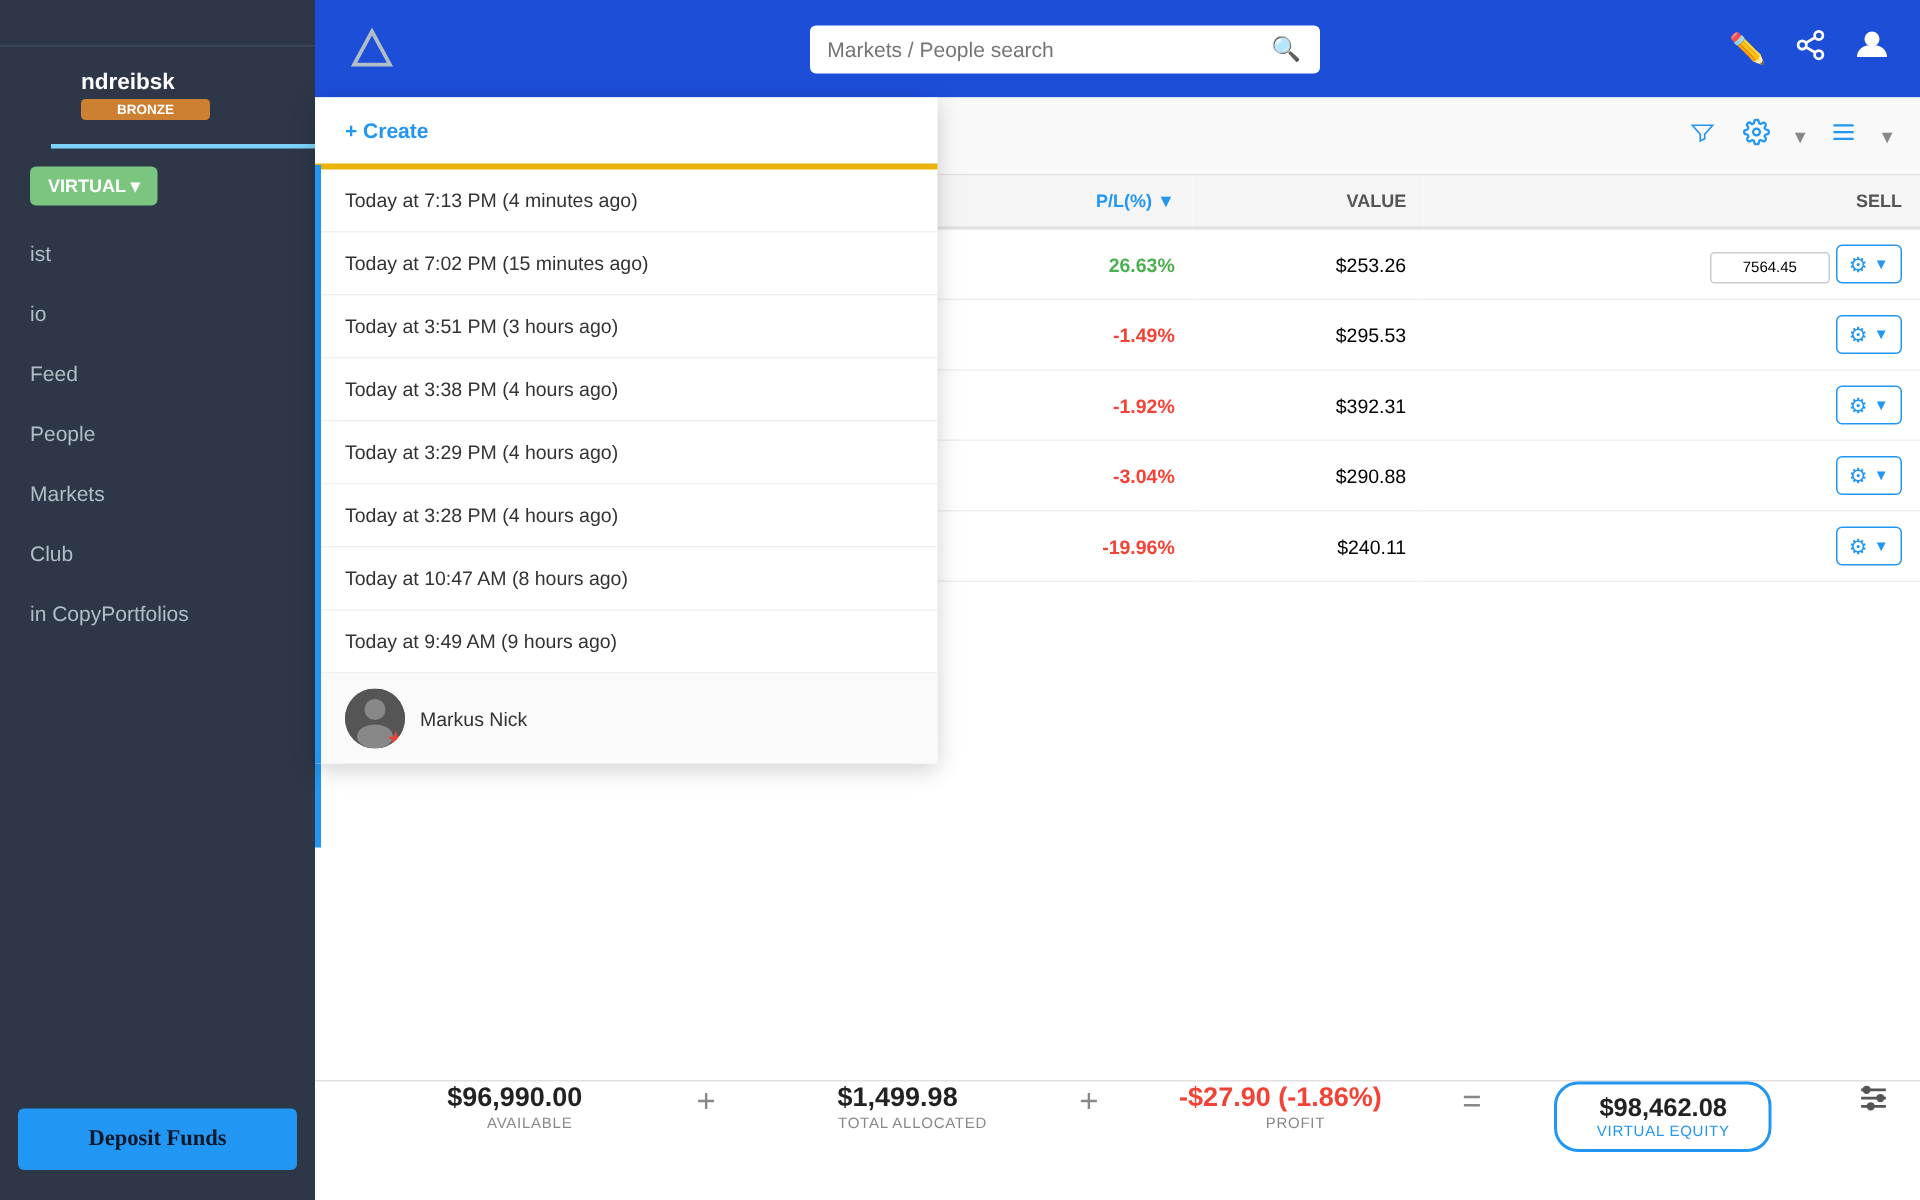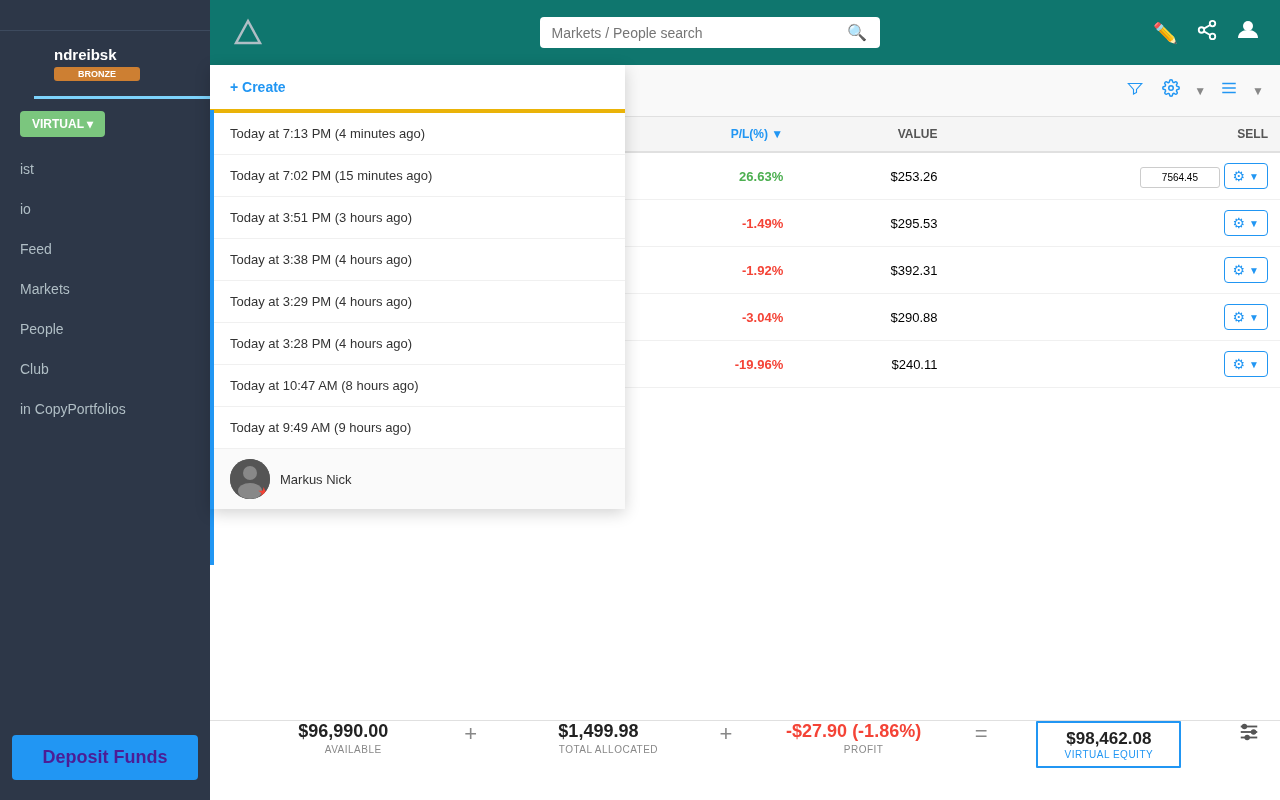--- a/index.html
+++ b/index.html
@@ -65,36 +65,37 @@
     .sidebar-nav-item {
       padding: 12px 20px;
       font-size: 14px;
       color: #b0bec5;
       cursor: pointer;
       transition: background 0.15s;
     }
     .sidebar-deposit {
       margin: 10px 12px 20px;
       background: #2196f3;
-      color: #4c1d95;
+      color: #0f172a;
       border: none;
       border-radius: 4px;
       padding: 12px;
-      font-size: 18px;
+      font-size: 15px;
       font-weight: bold;
       cursor: pointer;
       width: calc(100% - 24px);
+      font-family: Liberation Serif, serif;
     }
 
     
     .topbar {
       position: absolute;
       left: 210px; top: 0;
       right: 0; height: 65px;
-      background: #0f766e;
+      background: #1d4ed8;
       display: flex;
       align-items: center;
       padding: 0 20px;
       gap: 10px;
     }
     .topbar-logo-area {
       display: flex;
       align-items: center;
       gap: 8px;
     }
@@ -316,21 +317,21 @@
     .footer-stat-value.negative { color: #f44336; }
     .footer-stat-label {
       font-size: 10px;
       color: #888;
       text-transform: uppercase;
       letter-spacing: 0.5px;
       margin-left: 20px;
     }
     .footer-equity-box {
       border: 2px solid #2196f3;
-      border-radius: 1px;
+      border-radius: 16px;
       padding: 6px 26px;
       text-align: center;
     }
     .footer-equity-value {
       font-size: 17px;
       font-weight: bold;
       color: #222;
     }
     .footer-equity-label {
       font-size: 10px;
@@ -375,22 +376,22 @@
   </div>
   <div class="sidebar-user">
     <div class="sidebar-username">ndreibsk</div>
     <div class="sidebar-badge">BRONZE</div>
   </div>
   <button class="virtual-btn">VIRTUAL ▾</button>
   <nav class="sidebar-nav">
     <div class="sidebar-nav-item">ist</div>
     <div class="sidebar-nav-item">io</div>
     <div class="sidebar-nav-item">Feed</div>
+    <div class="sidebar-nav-item">People</div>
     <div class="sidebar-nav-item">Markets</div>
-    <div class="sidebar-nav-item">People</div>
     <div class="sidebar-nav-item">Club</div>
     <div class="sidebar-nav-item">in CopyPortfolios</div>
   </nav>
   <button class="sidebar-deposit">Deposit Funds</button>
 </div>
 
 <div class="topbar">
   <div class="topbar-logo-area">
     <div class="topbar-triangle">
       <svg width="32" height="32" viewBox="0 0 32 32">

